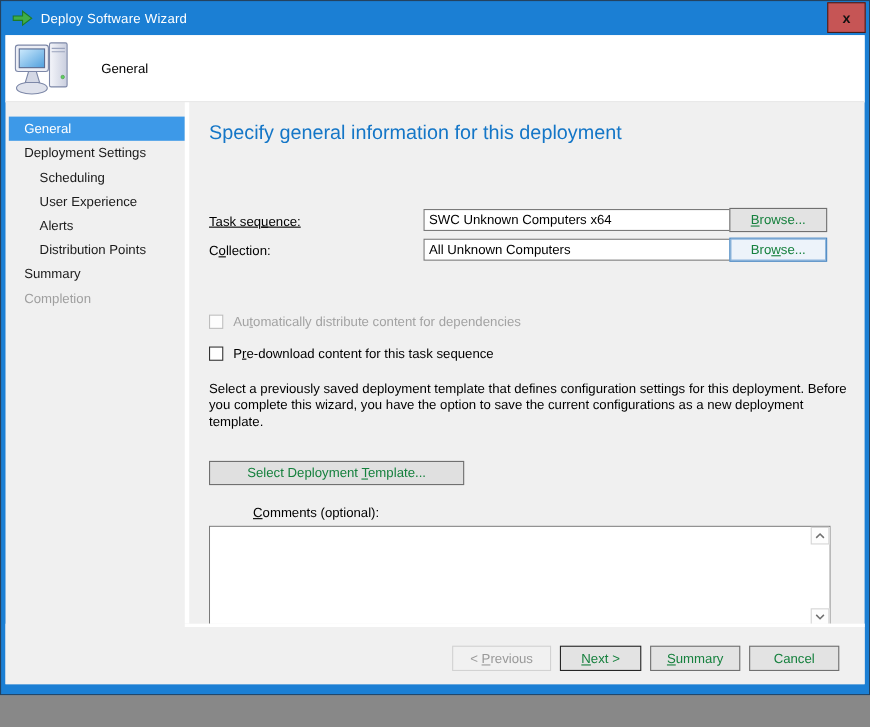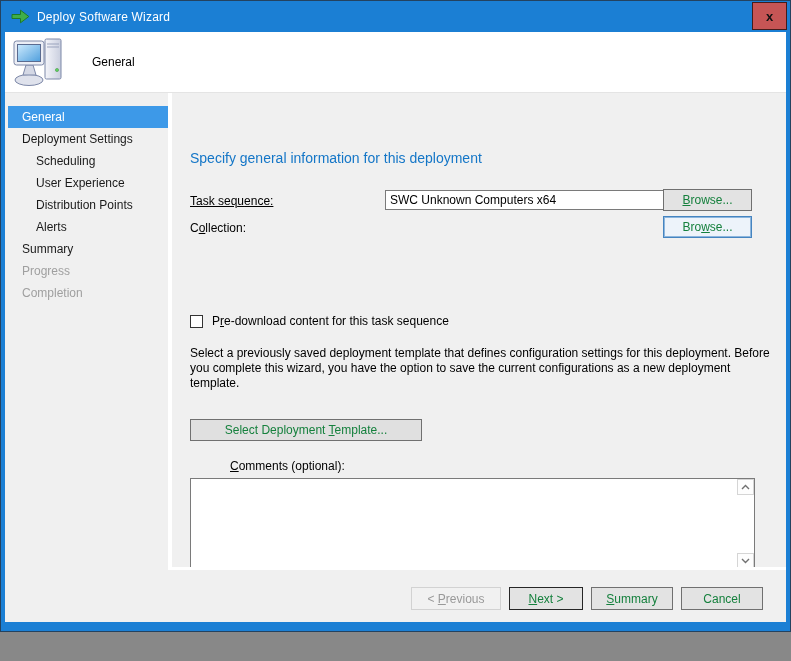--- a/index.html
+++ b/index.html
@@ -49,21 +49,21 @@
     margin-left:3px; padding-left:14px; cursor:default; white-space:nowrap;
   }
   .nav-item.indent{ padding-left:28px; }
   .nav-item.selected{ background:#3d99e8; color:#fff; }
   .nav-item.disabled{ color:#9f9f9f; }
   .vdivider{ width:4px; background:#fff; flex:none; }
 
   .content{ flex:1; position:relative; font-size:12px; color:#000; }
   .abs{ position:absolute; }
 
-  .page-heading{ left:18px; top:17px; font-size:14px; color:#1476c7;margin-top:40px; }
+  .page-heading{ left:18px; top:17px; font-size:18px; color:#1476c7; }
 
   .field-label{ height:20px; line-height:20px; }
   .text-input{
     border:1px solid #7a7a7a; background:#fff; height:20px; width:306px;
     font-family:"Liberation Sans", sans-serif; font-size:12px; padding:0 4px;
     color:#000; outline:none;margin-left:48px;
   }
   .btn{
     font-family:"Liberation Sans", sans-serif; font-size:12px; color:#15803d;
     background:#e3e3e3; border:1px solid #707070; cursor:pointer;
@@ -156,46 +156,50 @@
       </span>
       <span class="header-title">General</span>
     </div>
 
     <div class="body">
       <nav class="sidebar">
         <div class="nav-item selected"><span>General</span></div>
         <div class="nav-item"><span>Deployment Settings</span></div>
         <div class="nav-item indent"><span>Scheduling</span></div>
         <div class="nav-item indent"><span>User Experience</span></div>
+        <div class="nav-item indent"><span>Alerts</span></div>
         <div class="nav-item indent"><span>Distribution Points</span></div>
-        <div class="nav-item indent"><span>Alerts</span></div>
         <div class="nav-item"><span>Summary</span></div>
-        <div class="nav-item disabled"><span>Progress</span></div>
         <div class="nav-item disabled"><span>Completion</span></div>
       </nav>
       <div class="vdivider"></div>
 
       <div class="content">
         <div class="abs page-heading">Specify general information for this deployment</div>
 
         <div class="abs field-label" style="left:18px; top:98px;text-decoration:underline;">
           <span>Task seq</span><span class="key">u</span><span>ence:</span>
         </div>
         <input class="abs text-input" style="left: 165px; top: 97px;" value="SWC Unknown Computers x64">
         <button class="abs btn browse-btn" style="left:491px; top:96px;">
           <span></span><span class="key">B</span><span>rowse...</span>
         </button>
 
         <div class="abs field-label" style="left:18px; top:125px;">
           <span>C</span><span class="key">o</span><span>llection:</span>
         </div>
+        <input class="abs text-input" style="left: 165px; top: 124px;" value="All Unknown Computers">
         <button class="abs btn browse-btn focused" style="left:491px; top:123px;">
           <span>Bro</span><span class="key">w</span><span>se...</span>
         </button>
 
+        <div class="abs check-row disabled" style="left:18px; top:192px;">
+          <span class="checkbox"></span>
+          <span class="check-label"><span>Au</span><span class="key">t</span><span>omatically distribute content for dependencies</span></span>
+        </div>
         <div class="abs check-row" style="left:18px; top:221px;">
           <span class="checkbox"></span>
           <span class="check-label"><span>P</span><span class="key">r</span><span>e-download content for this task sequence</span></span>
         </div>
 
         <div class="abs note">Select a previously saved deployment template that defines configuration settings for this deployment. Before you complete this wizard, you have the option to save the current configurations as a new deployment template.</div>
 
         <button class="abs btn template-btn">
           <span>Select Deployment </span><span class="key">T</span><span>emplate...</span>
         </button>

